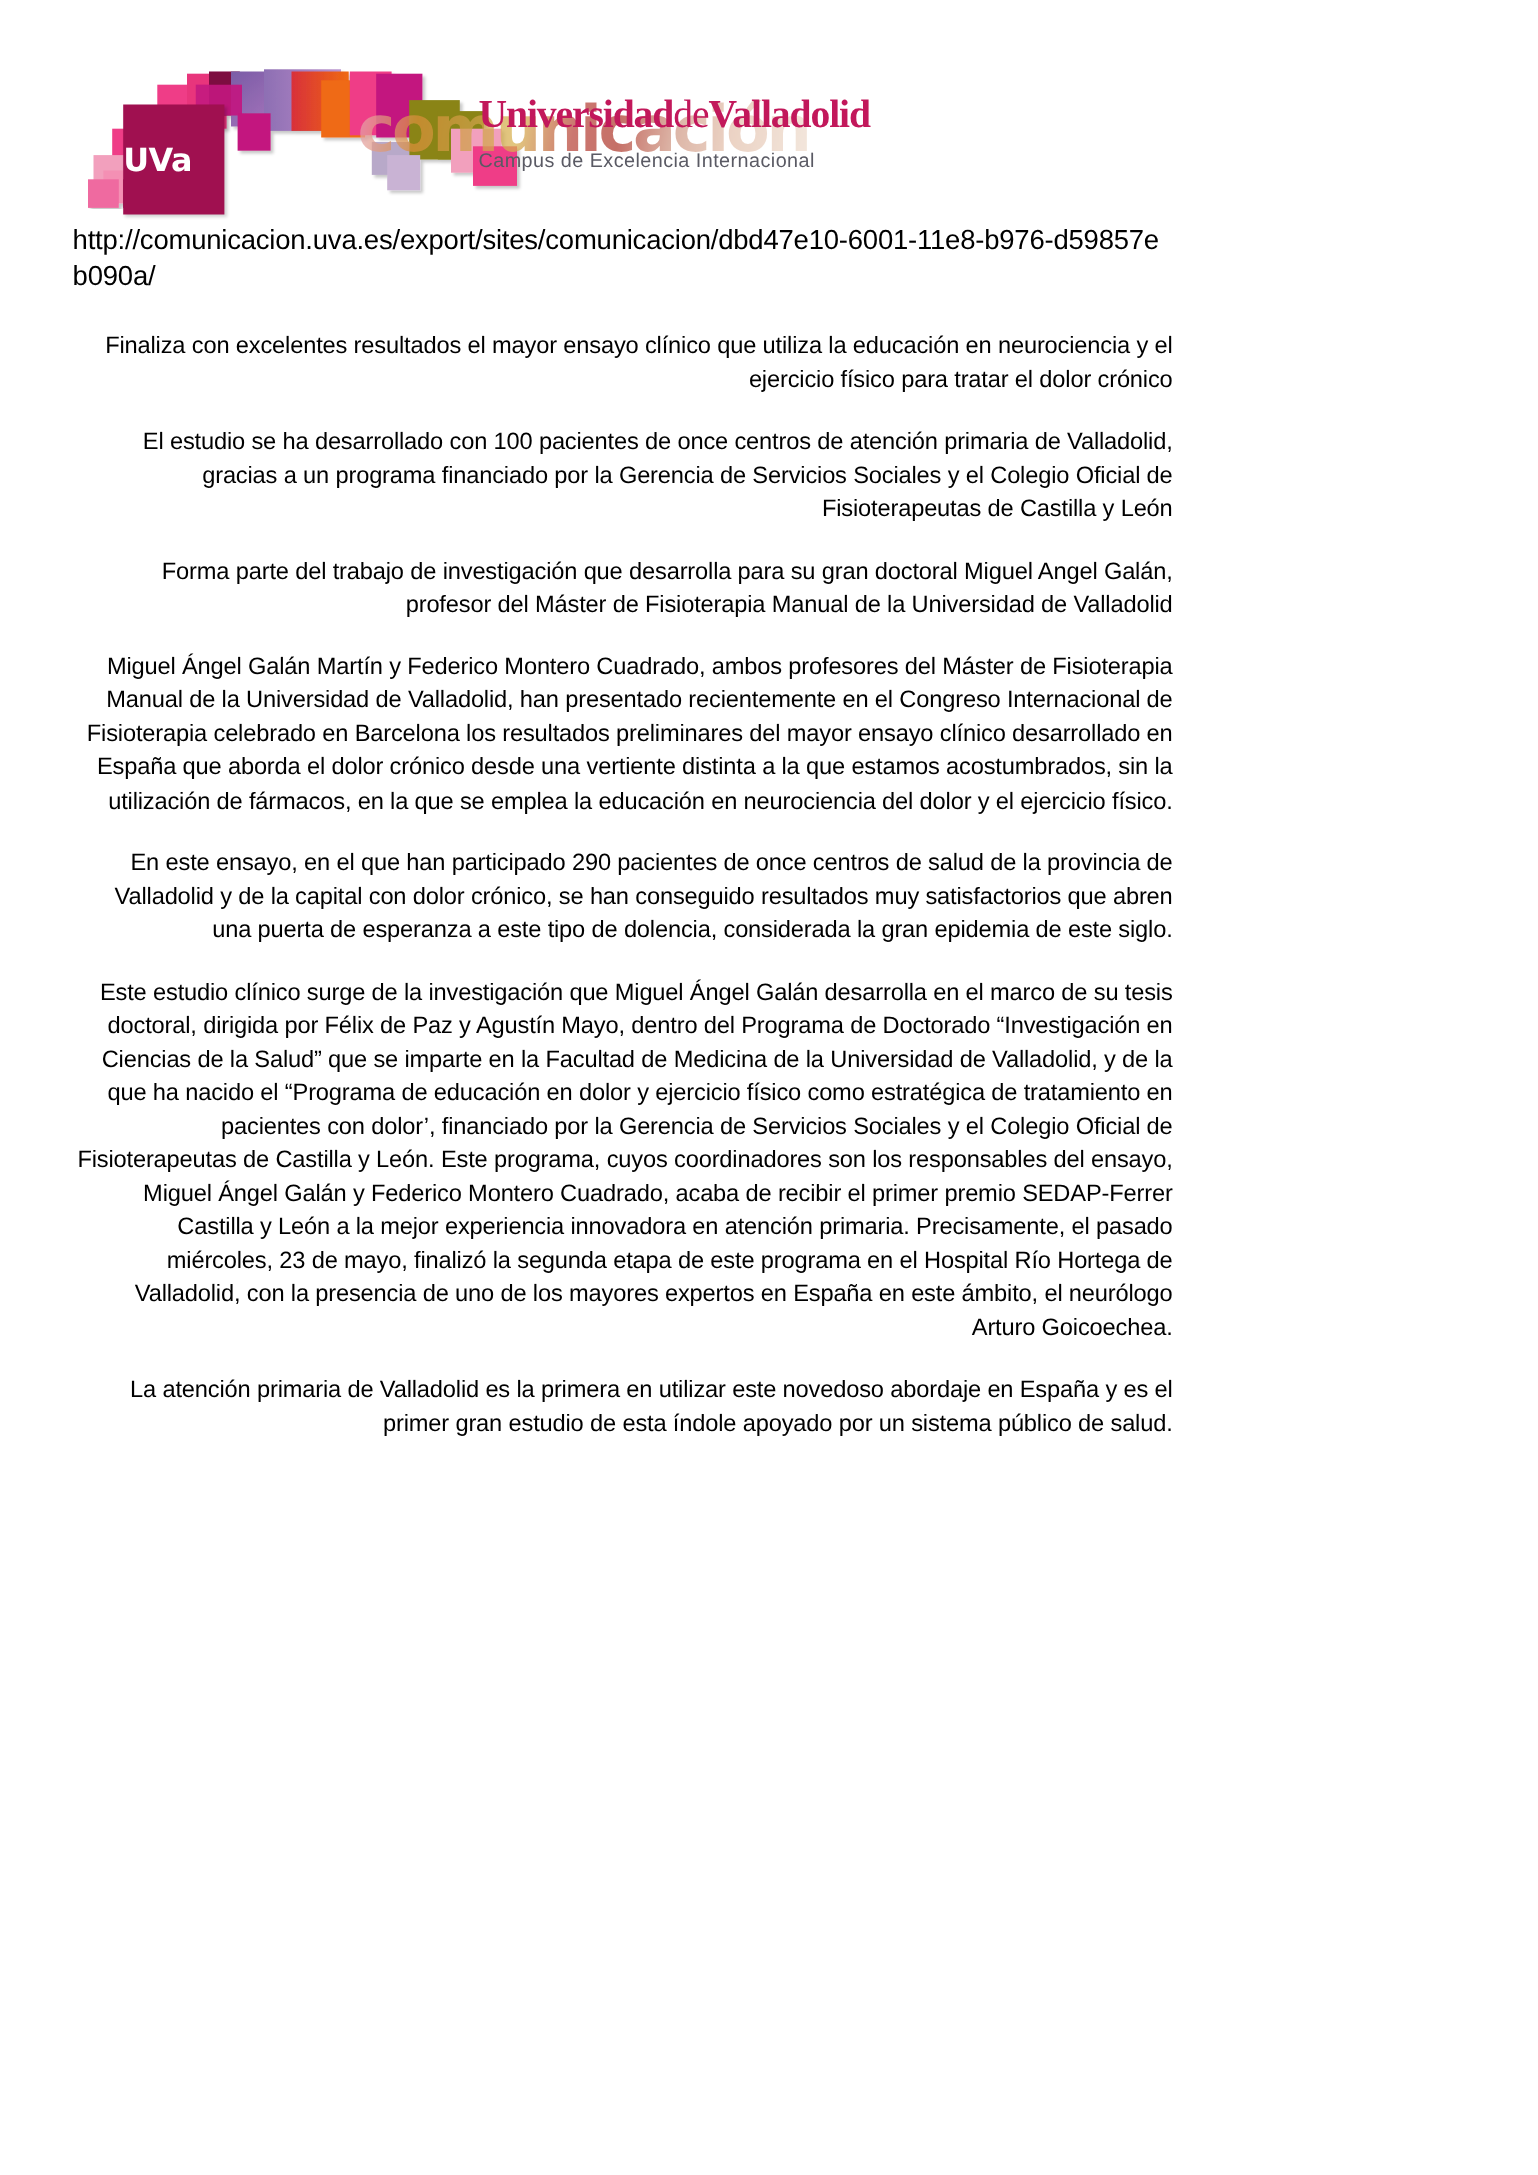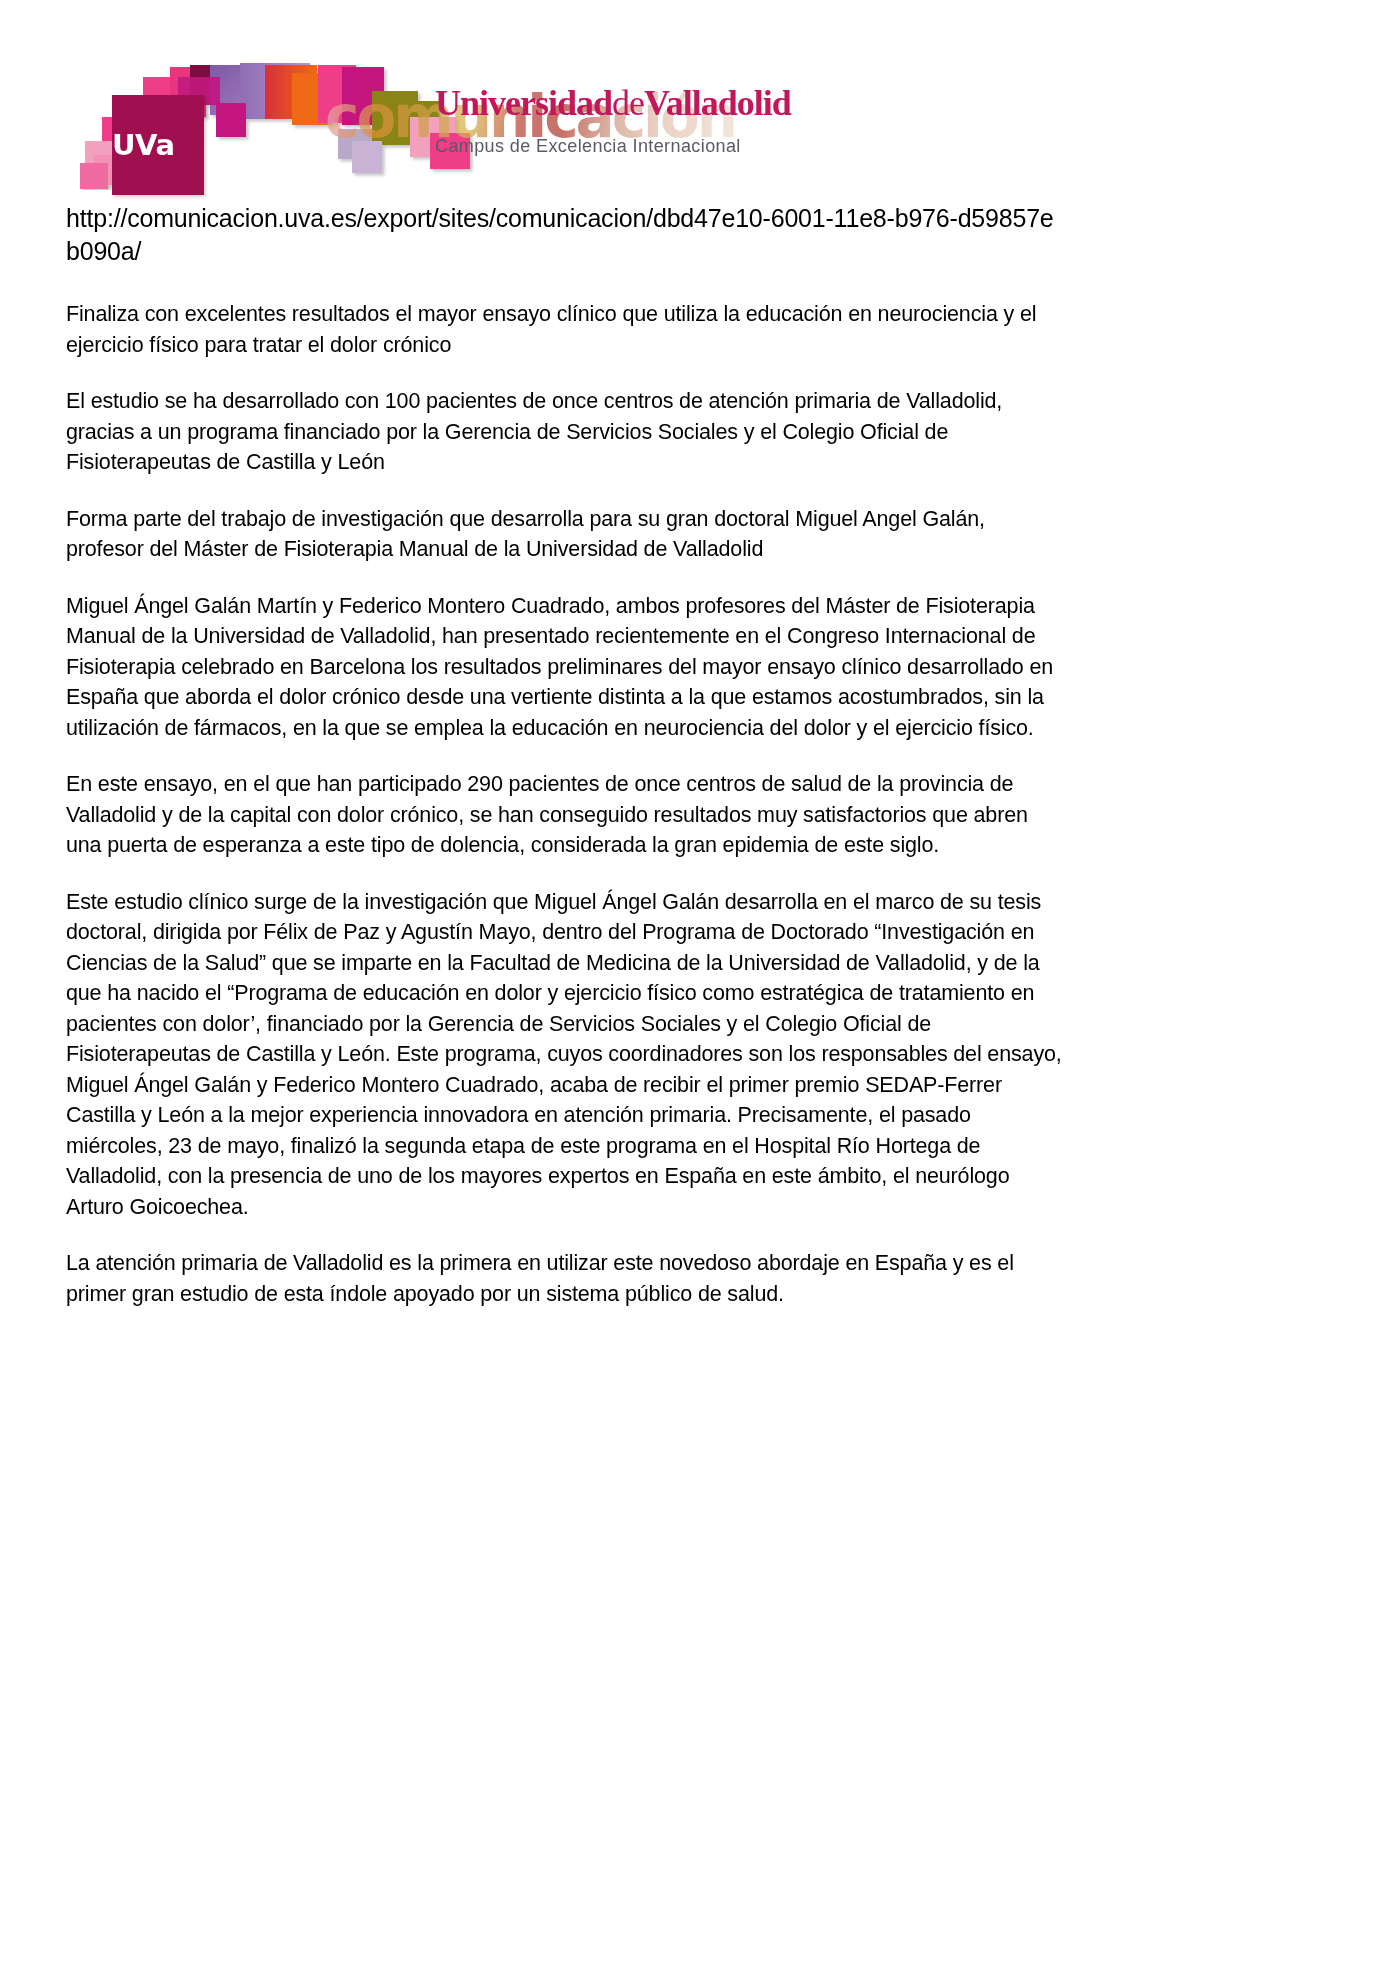--- a/index.html
+++ b/index.html
@@ -137,21 +137,21 @@
     line-height: 1.3;
   }
 
   p.para {
     font-family: "Liberation Sans", sans-serif;
     font-size: 21.5px;
     line-height: 1.42;
     color: #000000;
     margin: 0 0 26px 0;
     letter-spacing: -0.15px;
-    text-align: left;
+    text-align: right;
   }
 
   p.para.gap-big {
     margin-bottom: 52px;
   }
 </style>
 </head>
 <body>
 
 <div class="page">

